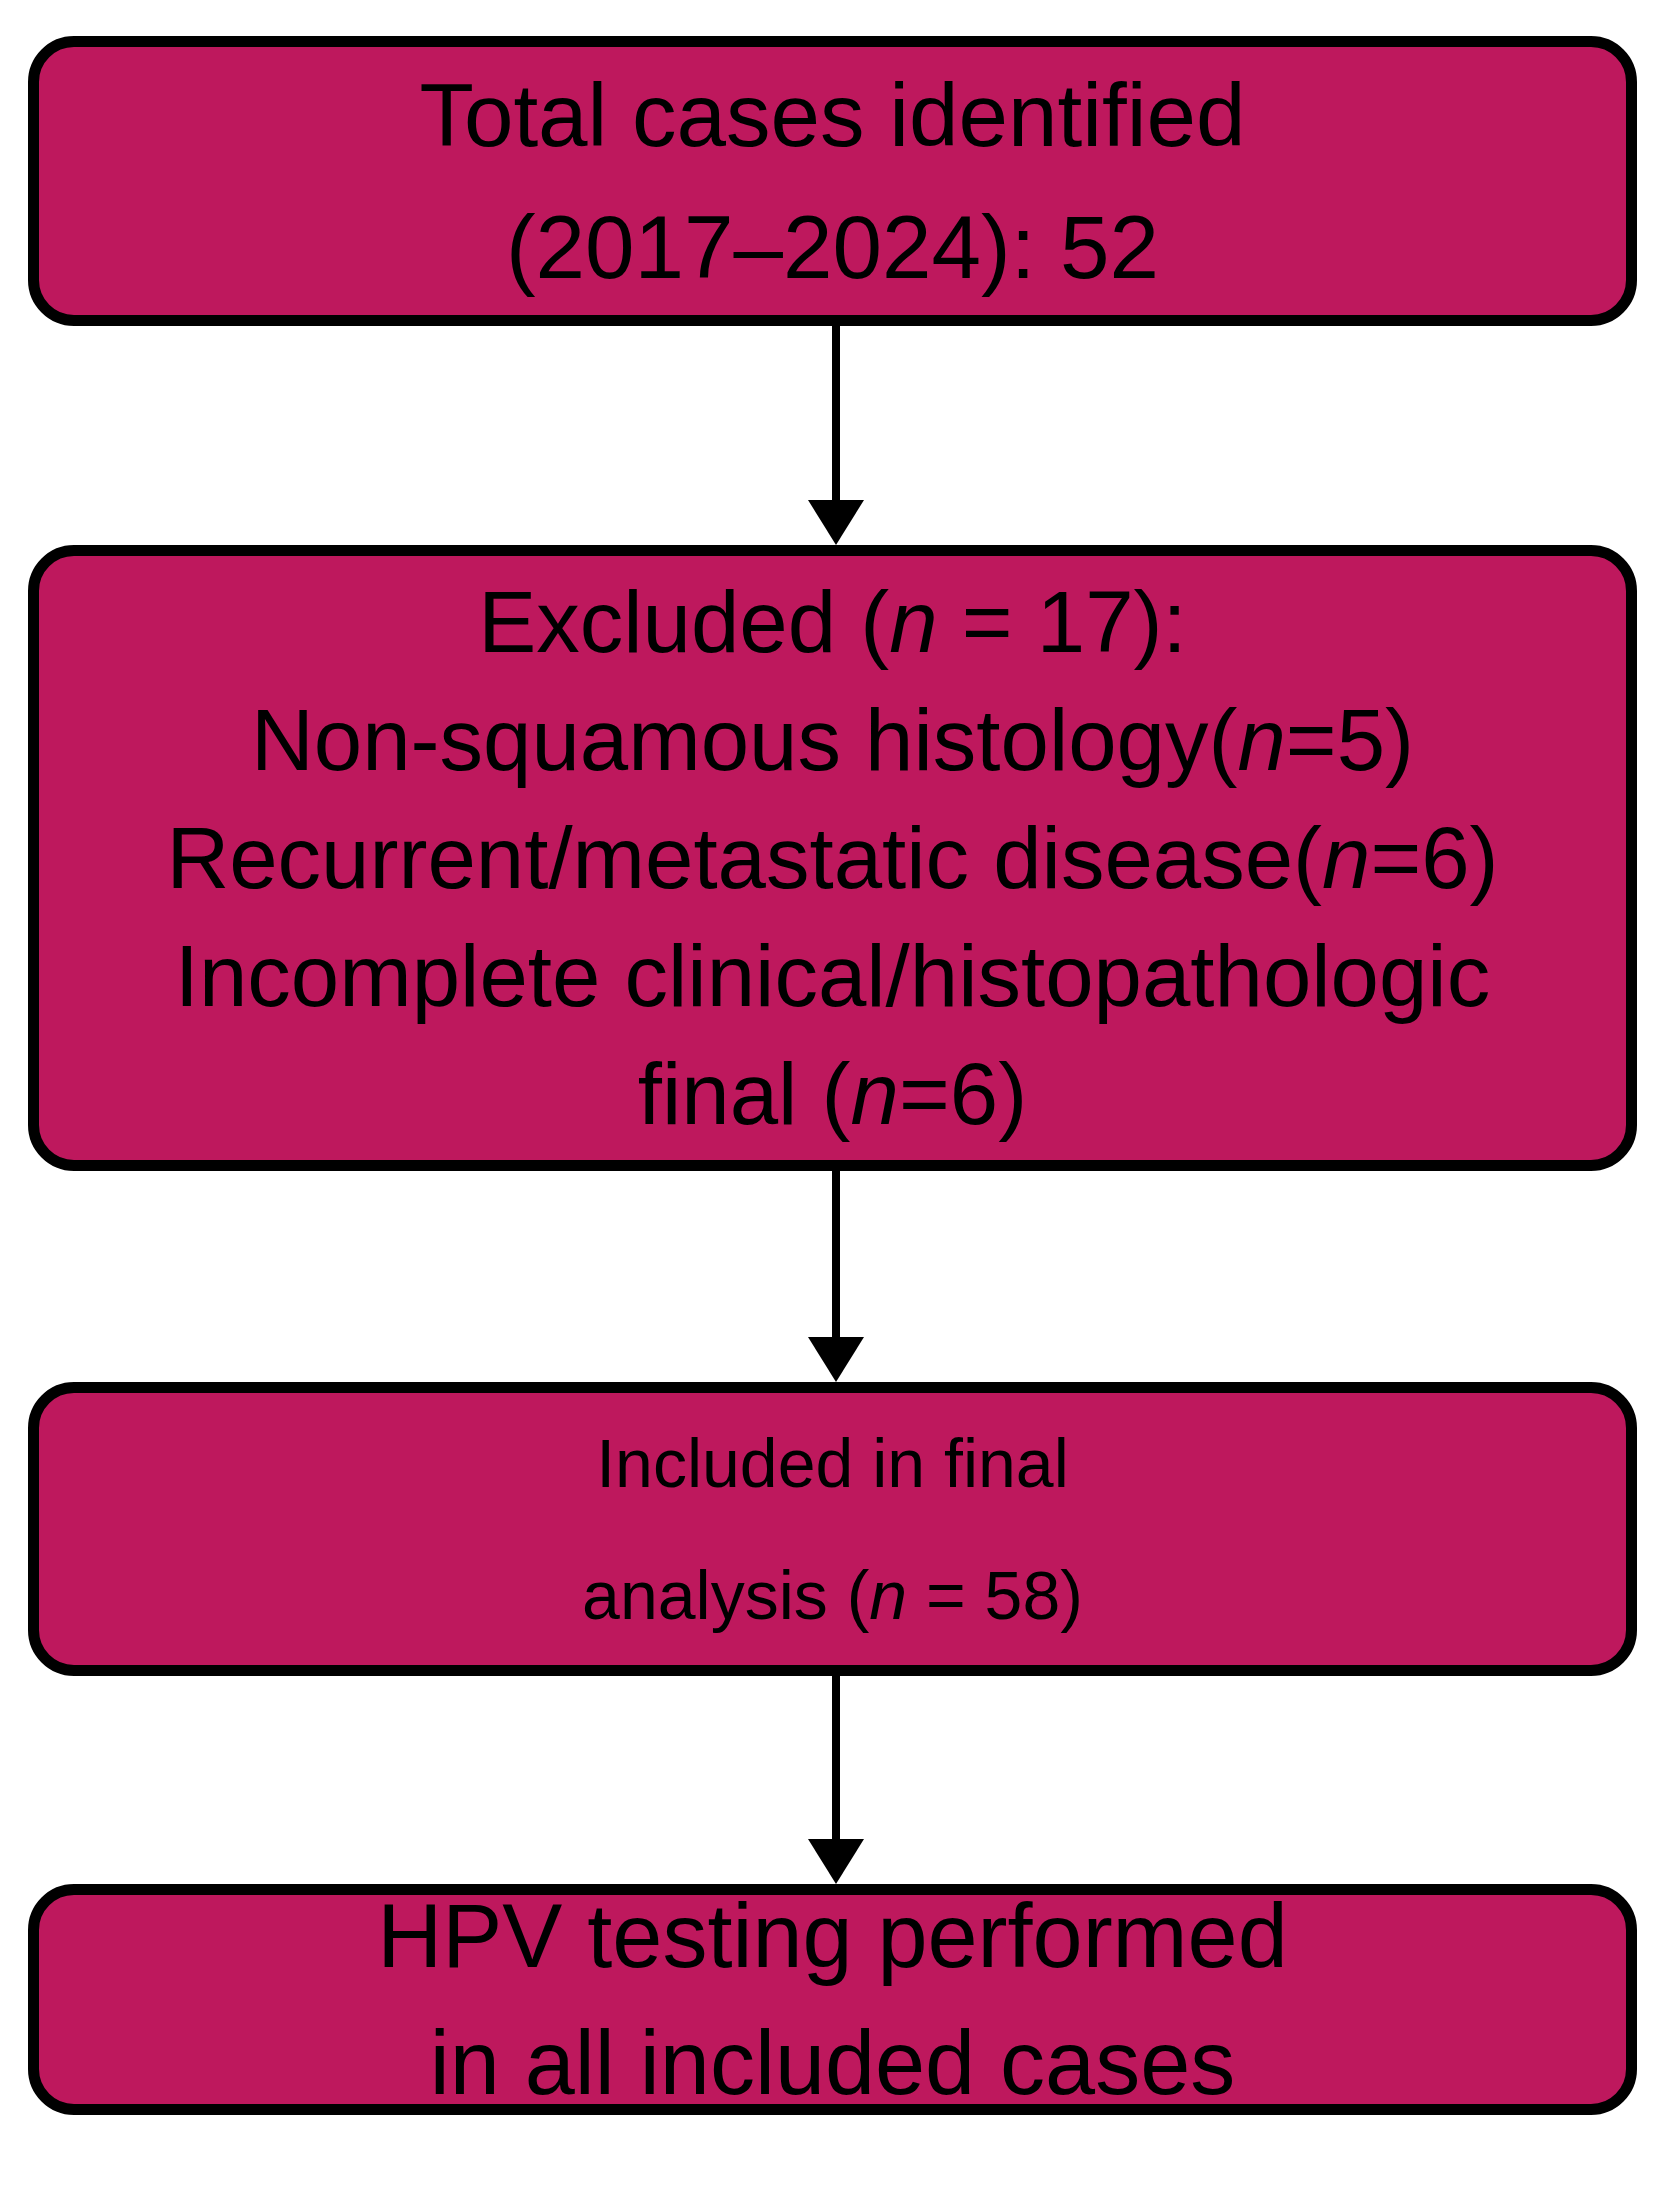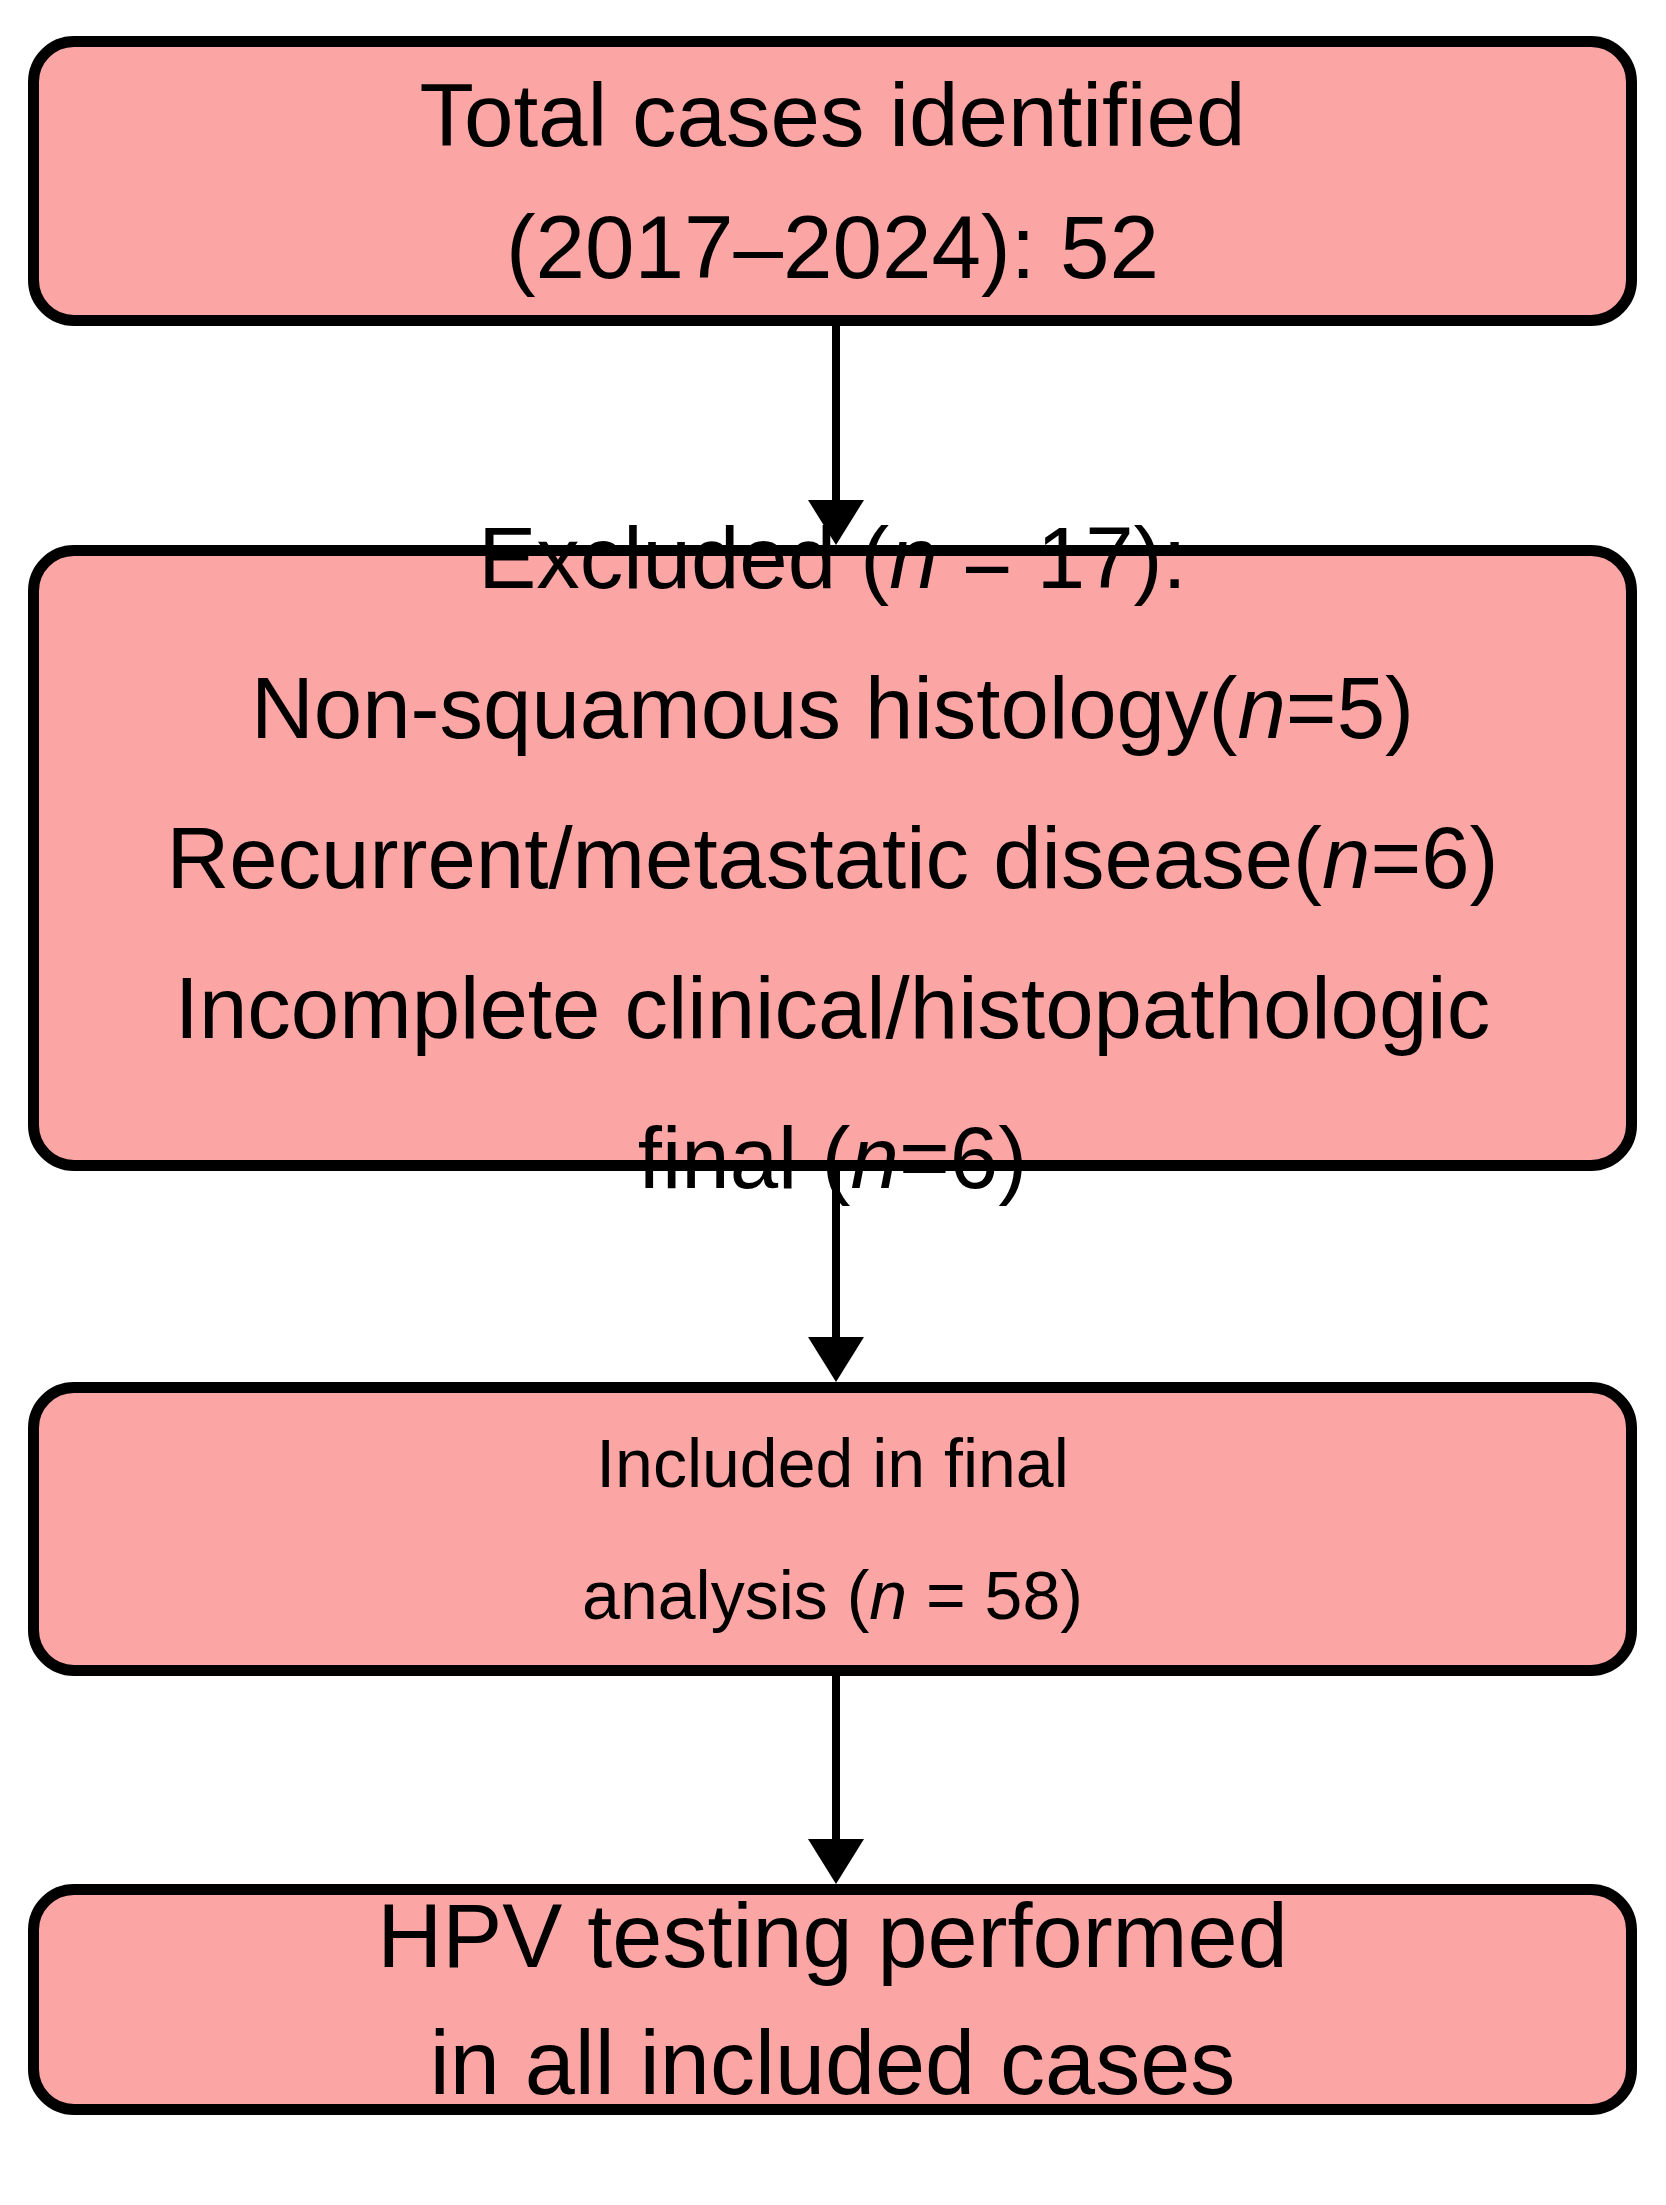--- a/index.html
+++ b/index.html
@@ -16,35 +16,35 @@
     color: #000000;
     overflow: hidden;
   }
   .box {
     position: absolute;
     left: 28px;
     width: 1609px;
     box-sizing: border-box;
     border: 11px solid #000000;
     border-radius: 46px;
-    background: #fca5a5;
+    background: #be185d;
     display: flex;
     flex-direction: column;
     justify-content: center;
     align-items: center;
     text-align: center;
   }
   .box .line {
     white-space: pre;
   }
   .nvar {
     font-style: italic;
   }
   #box-0 { top: 36px;   height: 290px; font-size: 89px; line-height: 132px; }
-  #box-1 { top: 545px;  height: 626px; font-size: 87px; line-height: 118px; gap: 32px; }
+  #box-1 { top: 545px;  height: 626px; font-size: 87px; line-height: 118px; }
   #box-2 { top: 1382px; height: 294px; font-size: 68px; line-height: 132px; }
   #box-3 { top: 1884px; height: 231px; font-size: 90px; line-height: 127px; }
 
   .arrow {
     position: absolute;
     left: 836px;
     transform: translateX(-50%);
     display: flex;
     flex-direction: column;
     align-items: center;

